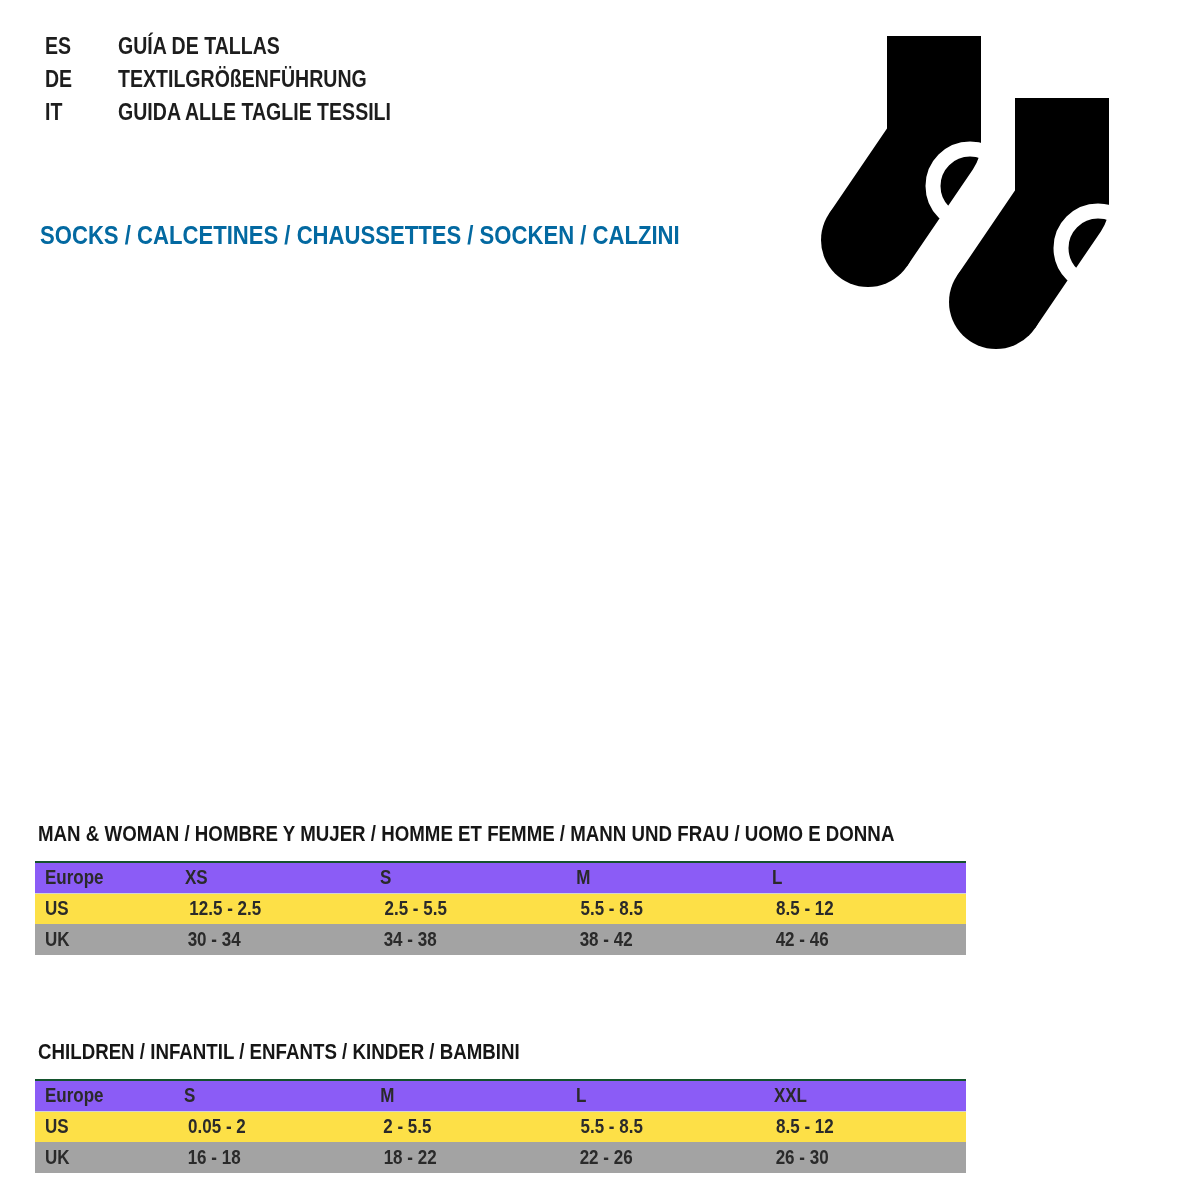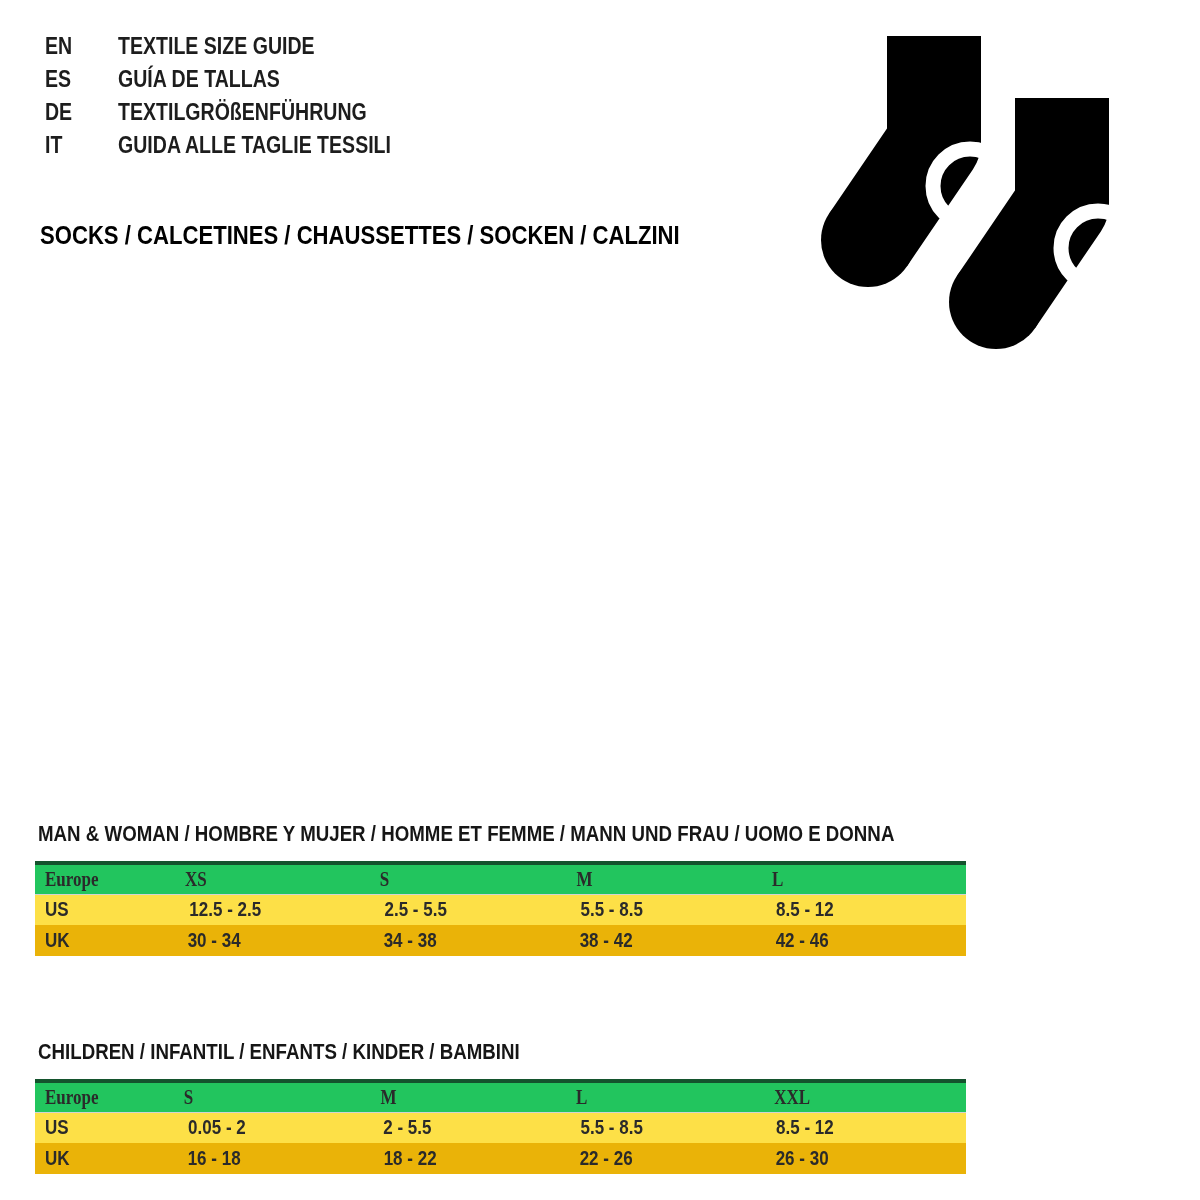--- a/index.html
+++ b/index.html
@@ -20,57 +20,53 @@
 
   
   .lang-block { position:absolute; left:45px; top:30px; }
   .lang-row { display:flex; align-items:center; height:33px; }
   .lang-code { width:73px; font-size:23px; font-weight:bold; }
   .lang-title { font-size:23px; font-weight:bold; }
 
   
   .category {
     position:absolute; left:40px; top:220px;
-    font-size:26px; font-weight:bold; color:#000000;
+    font-size:26px; font-weight:bold; color:#0369a1;
   }
 
   
   .socks-icon { position:absolute; left:818px; top:28px; }
 
   
   .table-block { position:absolute; left:35px; width:931px; }
   .table-block.adults   { top:814px; }
   .table-block.children { top:1032px; }
 
   .table-title {
     font-size:22px; font-weight:bold; color:#161616;
     line-height:26px; margin:7px 0 14px 3px;
   }
 
   table.size-table {
     width:931px; border-collapse:collapse; table-layout:fixed;
     font-size:20px; font-weight:bold; color:#2a2a2a;
   }
   table.size-table tr { height:31px; }
-  table.size-table tr.head { background:#22c55e; border-top:4px solid #14532d; border-bottom:1px solid #d3d3d3;font-family:Liberation Serif, serif; }
+  table.size-table tr.head { background:#8b5cf6; border-top:2px solid #14532d; border-bottom:1px solid #d3d3d3; }
   table.size-table tr.row-us { background:#fde047; }
-  table.size-table tr.row-uk { background:#eab308; }
+  table.size-table tr.row-uk { background:#a3a3a3; }
   table.size-table td { padding:0; text-align:left; vertical-align:middle; }
   table.size-table td.c0 { text-align:left; padding-left:10px; }
 </style>
 </head>
 <body>
 
 <div class="canvas">
 
   <div class="lang-block">
-    <div class="lang-row">
-      <span class="lang-code"><span class="cnd">EN</span></span>
-      <span class="lang-title"><span class="cnd">TEXTILE SIZE GUIDE</span></span>
-    </div>
     <div class="lang-row">
       <span class="lang-code"><span class="cnd">ES</span></span>
       <span class="lang-title"><span class="cnd">GUÍA DE TALLAS</span></span>
     </div>
     <div class="lang-row">
       <span class="lang-code"><span class="cnd">DE</span></span>
       <span class="lang-title"><span class="cnd">TEXTILGRÖßENFÜHRUNG</span></span>
     </div>
     <div class="lang-row">
       <span class="lang-code"><span class="cnd">IT</span></span>

